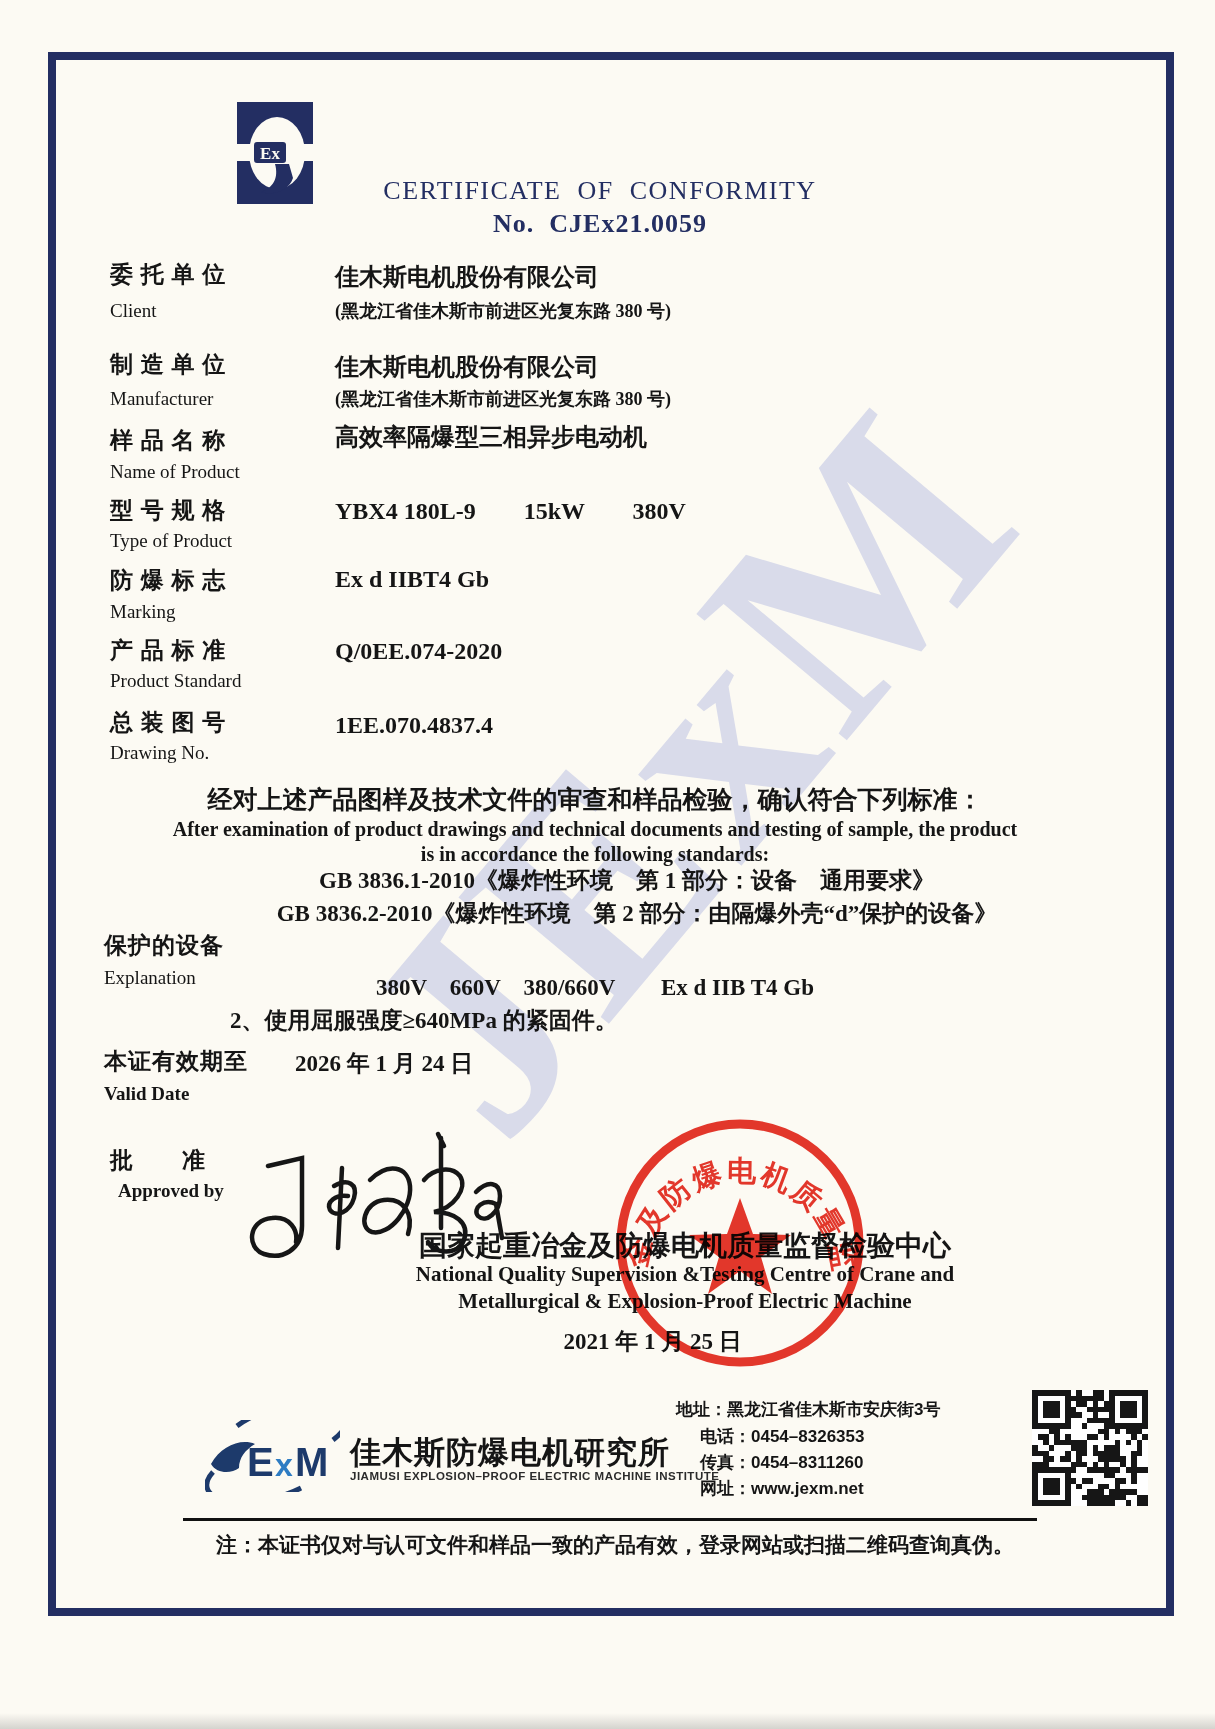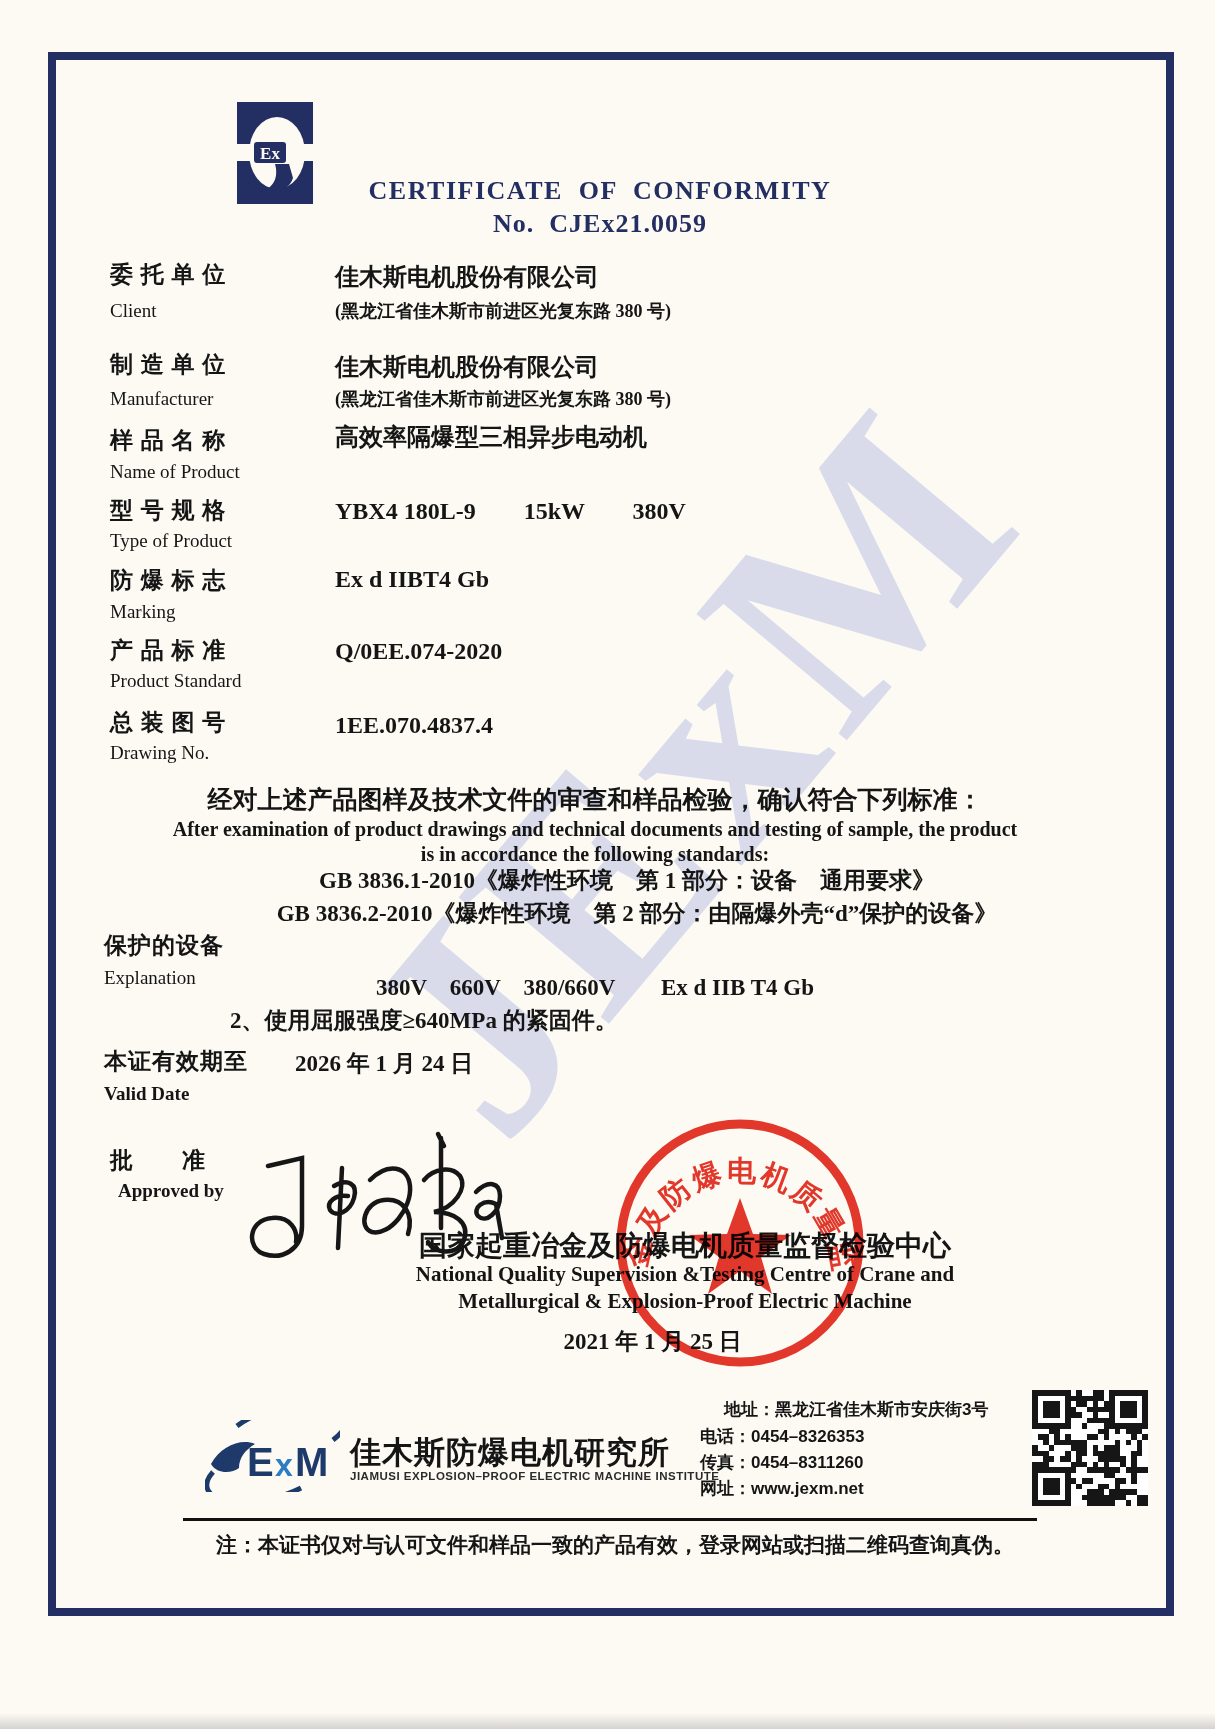--- a/index.html
+++ b/index.html
@@ -7,21 +7,21 @@
         font-family:"Liberation Serif","DejaVu Serif",serif;color:#151515;}
   .abs{position:absolute;}
   .t{white-space:pre-wrap;line-height:1.15;text-align:center;}
   .navy{color:#232e62;}
   .frame{position:absolute;left:48px;top:52px;width:1110px;height:1548px;border:8px solid #232e62;}
   .watermark{position:absolute;left:210px;top:330px;width:960px;height:880px;display:flex;
              align-items:center;justify-content:center;transform:rotate(-50deg);
              font-size:300px;font-weight:bold;color:#b7bde2;opacity:.5;letter-spacing:10px;
              font-family:"Liberation Serif",serif;pointer-events:none;}
   .title{font-size:57px;font-weight:bold;word-spacing:18px;letter-spacing:2px;}
-  .subtitle{font-size:26px;font-weight:bold;letter-spacing:1.5px;word-spacing:8px;}
+  .subtitle{font-size:26px;font-weight:normal;letter-spacing:1.5px;word-spacing:8px;}
   .certno{font-size:26px;font-weight:bold;letter-spacing:1px;}
   .lab-cn{font-size:23px;font-weight:600;letter-spacing:1px;}
   .lab-en{font-size:19px;}
   .val{font-size:24px;font-weight:bold;}
   .sub{font-size:18px;font-weight:600;}
   .stmt-cn{font-size:25px;font-weight:bold;}
   .stmt-en{font-size:20px;font-weight:bold;}
   .std{font-size:23px;font-weight:bold;}
   .exp{font-size:23px;font-weight:bold;}
   .issuer-cn{font-size:28px;font-weight:bold;text-align:center;}
@@ -146,21 +146,21 @@
     <path d="M8 52 A 62 26 -14 0 0 96 68" fill="none" stroke="#1d3a6b" stroke-width="5"></path>
     <path d="M6 44 C16 26 36 18 50 24 C40 30 34 38 34 48 C26 54 12 54 6 44 Z" fill="#1d3a6b"></path>
     <text x="42" y="56" font-size="40" font-weight="bold" font-family="Liberation Sans,sans-serif" fill="#1d3a6b">E</text>
     <text x="70" y="56" font-size="32" font-weight="bold" font-family="Liberation Sans,sans-serif" fill="#2e7cc3">x</text>
     <text x="90" y="56" font-size="40" font-weight="bold" font-family="Liberation Sans,sans-serif" fill="#1d3a6b">M</text>
   </svg>
 
   <div class="abs t inst-cn" style="left:350px;top:1435px;">佳木斯防爆电机研究所</div>
   <div class="abs t inst-en" style="left:350px;top:1470px;">JIAMUSI EXPLOSION–PROOF ELECTRIC MACHINE INSTITUTE</div>
 
-  <div class="abs t contact" style="left:724px;top:1400px;">地址：黑龙江省佳木斯市安庆街3号</div>
+  <div class="abs t contact" style="left:676px;top:1400px;">地址：黑龙江省佳木斯市安庆街3号</div>
   <div class="abs t contact" style="left:700px;top:1427px;">电话：0454–8326353</div>
   <div class="abs t contact" style="left:700px;top:1453px;">传真：0454–8311260</div>
   <div class="abs t contact" style="left:700px;top:1479px;">网址：www.jexm.net</div>
 
   <div class="qr">
       <div class="qr-grid">
         <div style="grid-area: 1 / 1;"></div>
         <div style="grid-area: 1 / 2;"></div>
         <div style="grid-area: 1 / 3;"></div>
         <div style="grid-area: 1 / 4;"></div>

